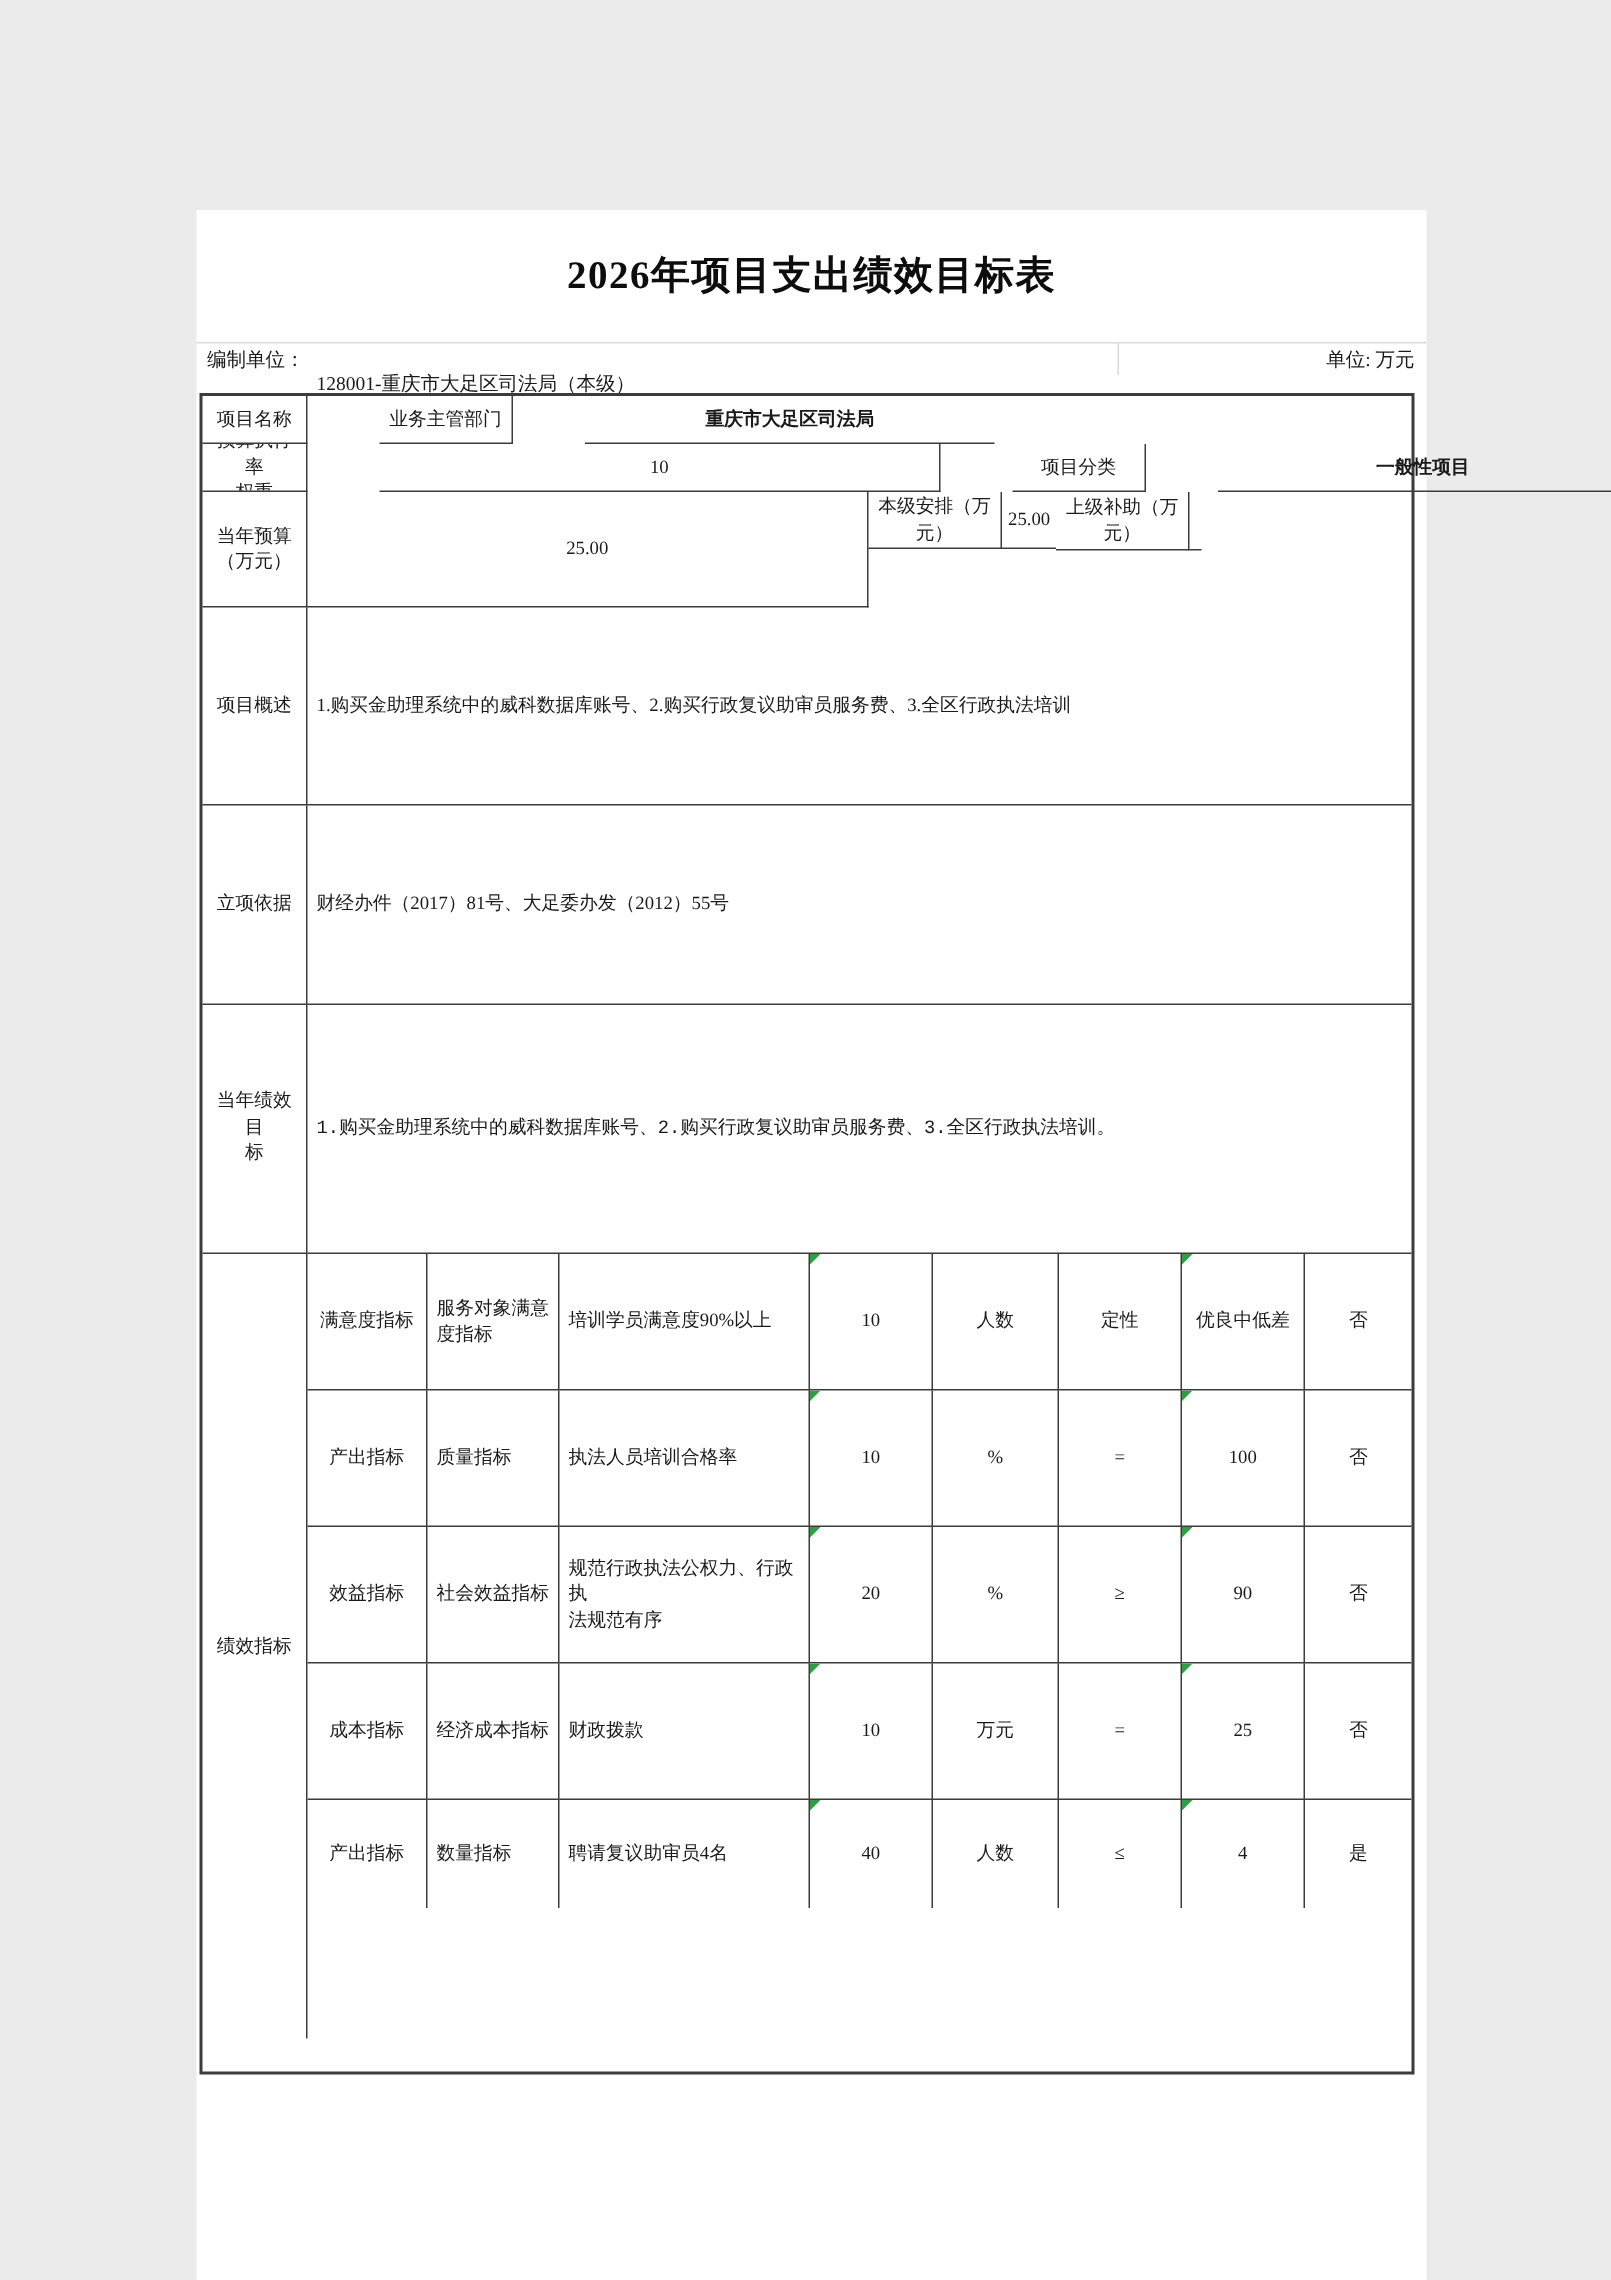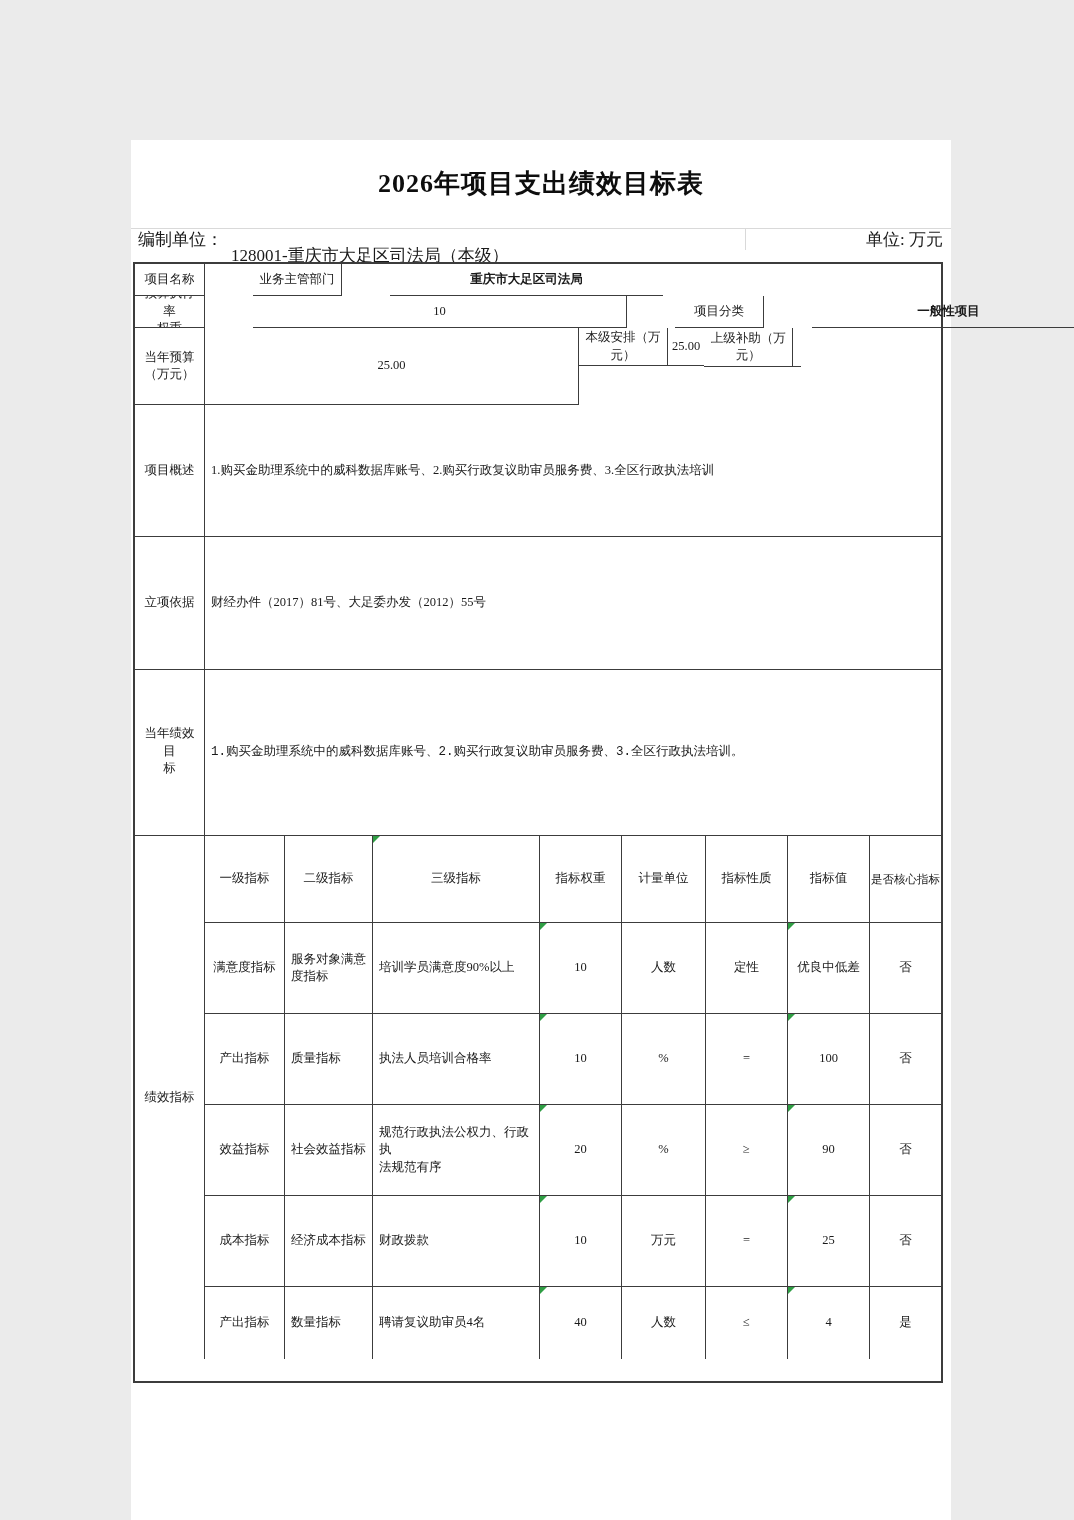--- a/index.html
+++ b/index.html
@@ -14,21 +14,21 @@
     background:#ffffff;
   }
   .title{
     position:absolute;top:0;left:0;width:100%;height:86px;
     display:flex;align-items:center;justify-content:center;
     font-size:26px;font-weight:bold;letter-spacing:1px;color:#0d0d0d;
   }
   .prep{
     position:absolute;top:88px;left:0;width:820px;height:22px;
     border-top:1px solid #d9d9d9;box-sizing:border-box;
-    display:flex;font-size:17px;
+    display:flex;font-size:13px;
   }
   .prep-left{width:615px;display:flex;align-items:center;border-right:1px solid #d9d9d9;box-sizing:border-box;}
   .prep-label{padding-left:7px;}
   .prep-value{padding-left:8px;margin-top:32px;}
   .prep-right{flex:1;display:flex;align-items:center;justify-content:flex-end;padding-right:8px;}
 
   .maintable{
     position:absolute;left:2px;top:122px;width:810px;height:1121px;
     border:2px solid #3c3c3c;box-sizing:border-box;background:#fff;
   }
@@ -136,33 +136,20 @@
     <div class="trow h166">
       <div class="c w70 pre">当年绩效目
 标</div>
       <div class="c flex1 left noright">1.购买金助理系统中的威科数据库账号、2.购买行政复议助审员服务费、3.全区行政执法培训。</div>
     </div>
 
     <div class="ind">
       <div class="c w70 nobottom">绩效指标</div>
       <div class="indright">
 
-        <div class="trow h87">
-          <div class="c w80">一级指标</div>
-          <div class="c w88">二级指标</div>
-          <div class="c w167">
-            <i class="tri"></i>
-            <span>三级指标</span>
-          </div>
-          <div class="c w82">指标权重</div>
-          <div class="c w84">计量单位</div>
-          <div class="c w82">指标性质</div>
-          <div class="c w82">指标值</div>
-          <div class="c flex1 noright small">是否核心指标</div>
-        </div>
 
         <div class="trow h91">
           <div class="c w80">满意度指标</div>
           <div class="c w88 left pre">服务对象满意
 度指标</div>
           <div class="c w167 left pre">培训学员满意度90%以上</div>
           <div class="c w82">
             <i class="tri"></i>
             <span>10</span>
           </div>

